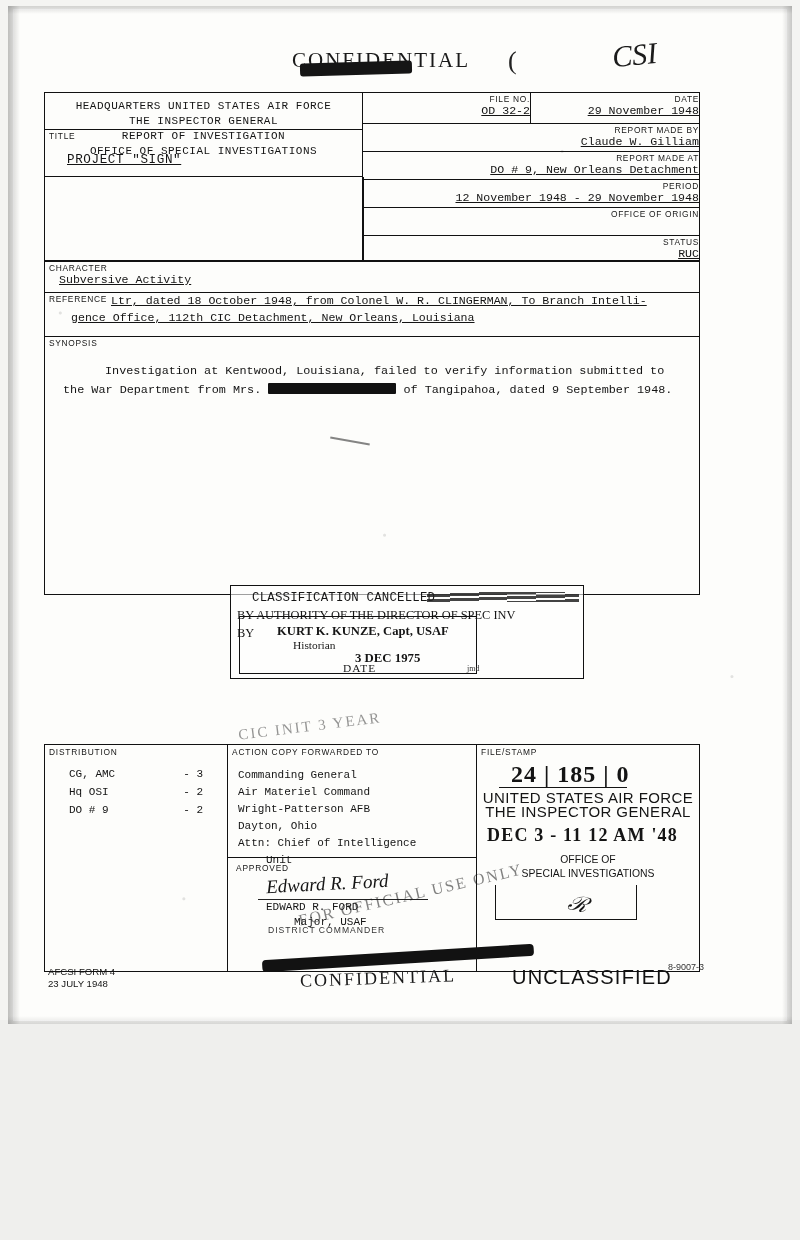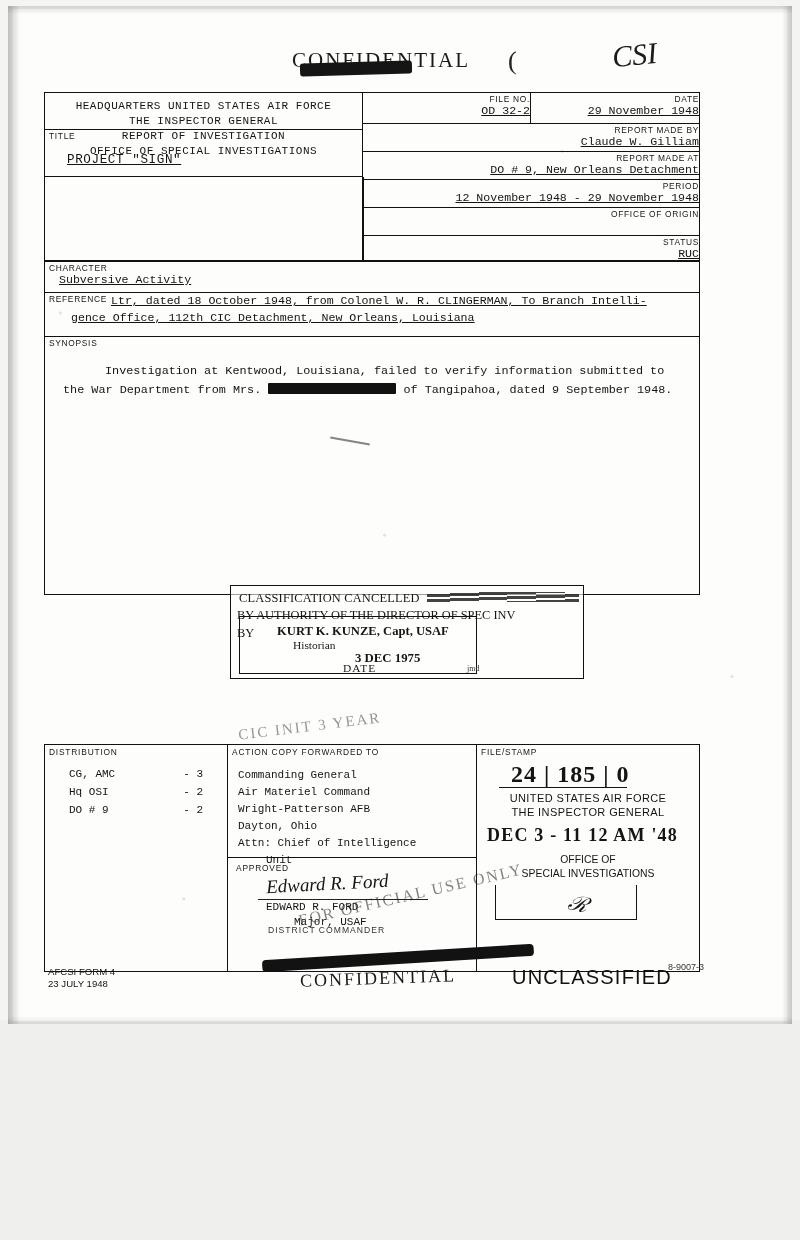--- a/index.html
+++ b/index.html
@@ -167,21 +167,21 @@
   
   #cancel-stamp {
     position: absolute;
     left: 230px; top: 585px;
     width: 352px; height: 92px;
     border: 1.4px solid #111;
     background: rgba(255,255,255,0.6);
     font-family: "Liberation Serif", serif;
     color: #161616;
   }
-  #cancel-stamp .l1 { position: absolute; left: 8px; top: 5px; font-size: 12.4px; letter-spacing: 0.2px; }
+  #cancel-stamp .l1 { position: absolute; left: 21px; top: 5px; font-size: 12.4px; letter-spacing: 0.2px; font-family: Liberation Mono, monospace; }
   #cancel-stamp .l1strike {
     position: absolute; left: 196px; top: 6px; width: 152px; height: 10px;
     background: repeating-linear-gradient(-2deg,#222 0 3px,transparent 3px 5px);
     opacity: .85;
   }
   #cancel-stamp .l2 { position: absolute; left: 6px; top: 22px; font-size: 12.4px; }
   #cancel-stamp .l3 { position: absolute; left: 6px; top: 40px; font-size: 12.4px; }
   #cancel-stamp .name { position: absolute; left: 46px; top: 38px; font-size: 12.6px; font-weight: bold; }
   #cancel-stamp .hist { position: absolute; left: 62px; top: 53px; font-size: 11.4px; }
   #cancel-stamp .date { position: absolute; left: 124px; top: 65px; font-size: 12.8px; font-weight: bold; }
@@ -258,21 +258,21 @@
     position: absolute; left: 34px; top: 16px;
     font-family: "Liberation Serif", serif;
     font-size: 24px; font-weight: bold; color: #141414;
     letter-spacing: 1px;
   }
   #fs-num-ul { position: absolute; left: 22px; top: 42px; width: 128px; border-bottom: 1.6px solid #141414; }
   #fs-usaf {
     position: absolute; left: 0; top: 46px; width: 100%;
     text-align: center;
     font-family: "Liberation Sans", sans-serif;
-    font-size: 11px; letter-spacing: 0.4px; color: #141414;
+    font-size: 15px; letter-spacing: 0.4px; color: #141414;
     line-height: 14px;
   }
   #fs-date {
     position: absolute; left: 10px; top: 80px;
     font-family: "Liberation Serif", serif;
     font-size: 18px; font-weight: bold; color: #141414;
     letter-spacing: 1.2px;
   }
   #fs-office {
     position: absolute; left: 0; top: 108px; width: 100%;

